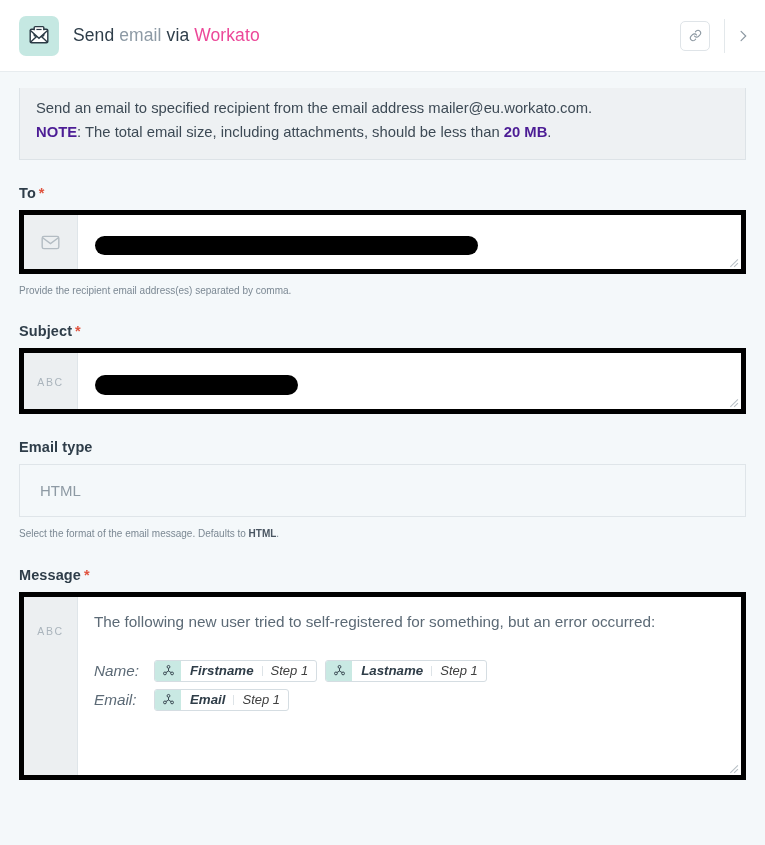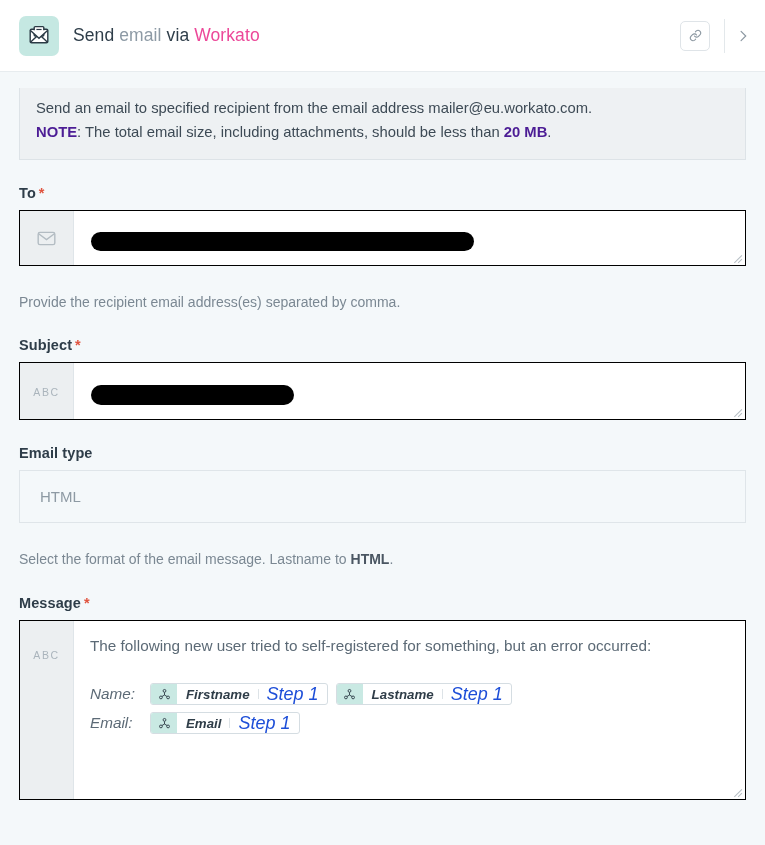--- a/index.html
+++ b/index.html
@@ -91,21 +91,21 @@
     font-size: 14.5px;
     font-weight: bold;
     color: #2e3d49;
     margin-bottom: 9px;
     letter-spacing: .1px;
   }
   .req { color: #e0543f; font-weight: bold; margin-left: 3px; }
 
   .input-wrap {
     display: flex;
-    border: 1px solid #000000;
+    border: 5px solid #000000;
     background: #fff;
     position: relative;
   }
   .prefix {
     flex: 0 0 54px;
     background: #eceff1;
     border-right: 1px solid #dfe5e9;
     display: flex;
     align-items: center;
     justify-content: center;
@@ -129,22 +129,22 @@
   .input-area.tall { min-height: 178px; }
 
   .grip {
     position: absolute;
     right: 2px; bottom: 1px;
     width: 13px; height: 13px;
     pointer-events: none;
   }
 
   .hint {
-    margin-top: 26px;
-    font-size: 14px;
+    margin-top: 10px;
+    font-size: 10px;
     color: #7b8893;
     line-height: 1.45;
   }
   .hint b { font-weight: bold; color: #4a5662; }
 
   
   .redact {
     background: #000;
     border-radius: 11px;
     display: block;
@@ -211,22 +211,22 @@
     white-space: nowrap;
   }
   .pill-sep {
     width: 1px;
     background: #dde3e7;
     margin: 5px 0;
   }
   .pill-step {
     display: flex; align-items: center;
     padding: 0 8px;
-    font-size: 18px;
-    color: #1d4ed8;
+    font-size: 13px;
+    color: #404040;
     white-space: nowrap;
   }
 </style>
 </head>
 <body>
 
 <div class="header">
 
   <div class="app-icon">
     <svg width="24" height="24" viewBox="0 0 24 24" fill="none" stroke="#2b3a45" stroke-width="1.4">
@@ -308,21 +308,21 @@
   </div>
 
   <div class="field">
     <div class="flabel">
       <span>Email type</span>
     </div>
     <div class="select-box">
       <span>HTML</span>
     </div>
     <div class="hint">
-      <span>Select the format of the email message. Lastname to </span><b>HTML</b><span>.</span>
+      <span>Select the format of the email message. Defaults to </span><b>HTML</b><span>.</span>
     </div>
   </div>
 
   <div class="field">
     <div class="flabel">
       <span>Message</span><span class="req">*</span>
     </div>
     <div class="input-wrap">
       <div class="prefix tall">ABC</div>
       <div class="input-area tall">

